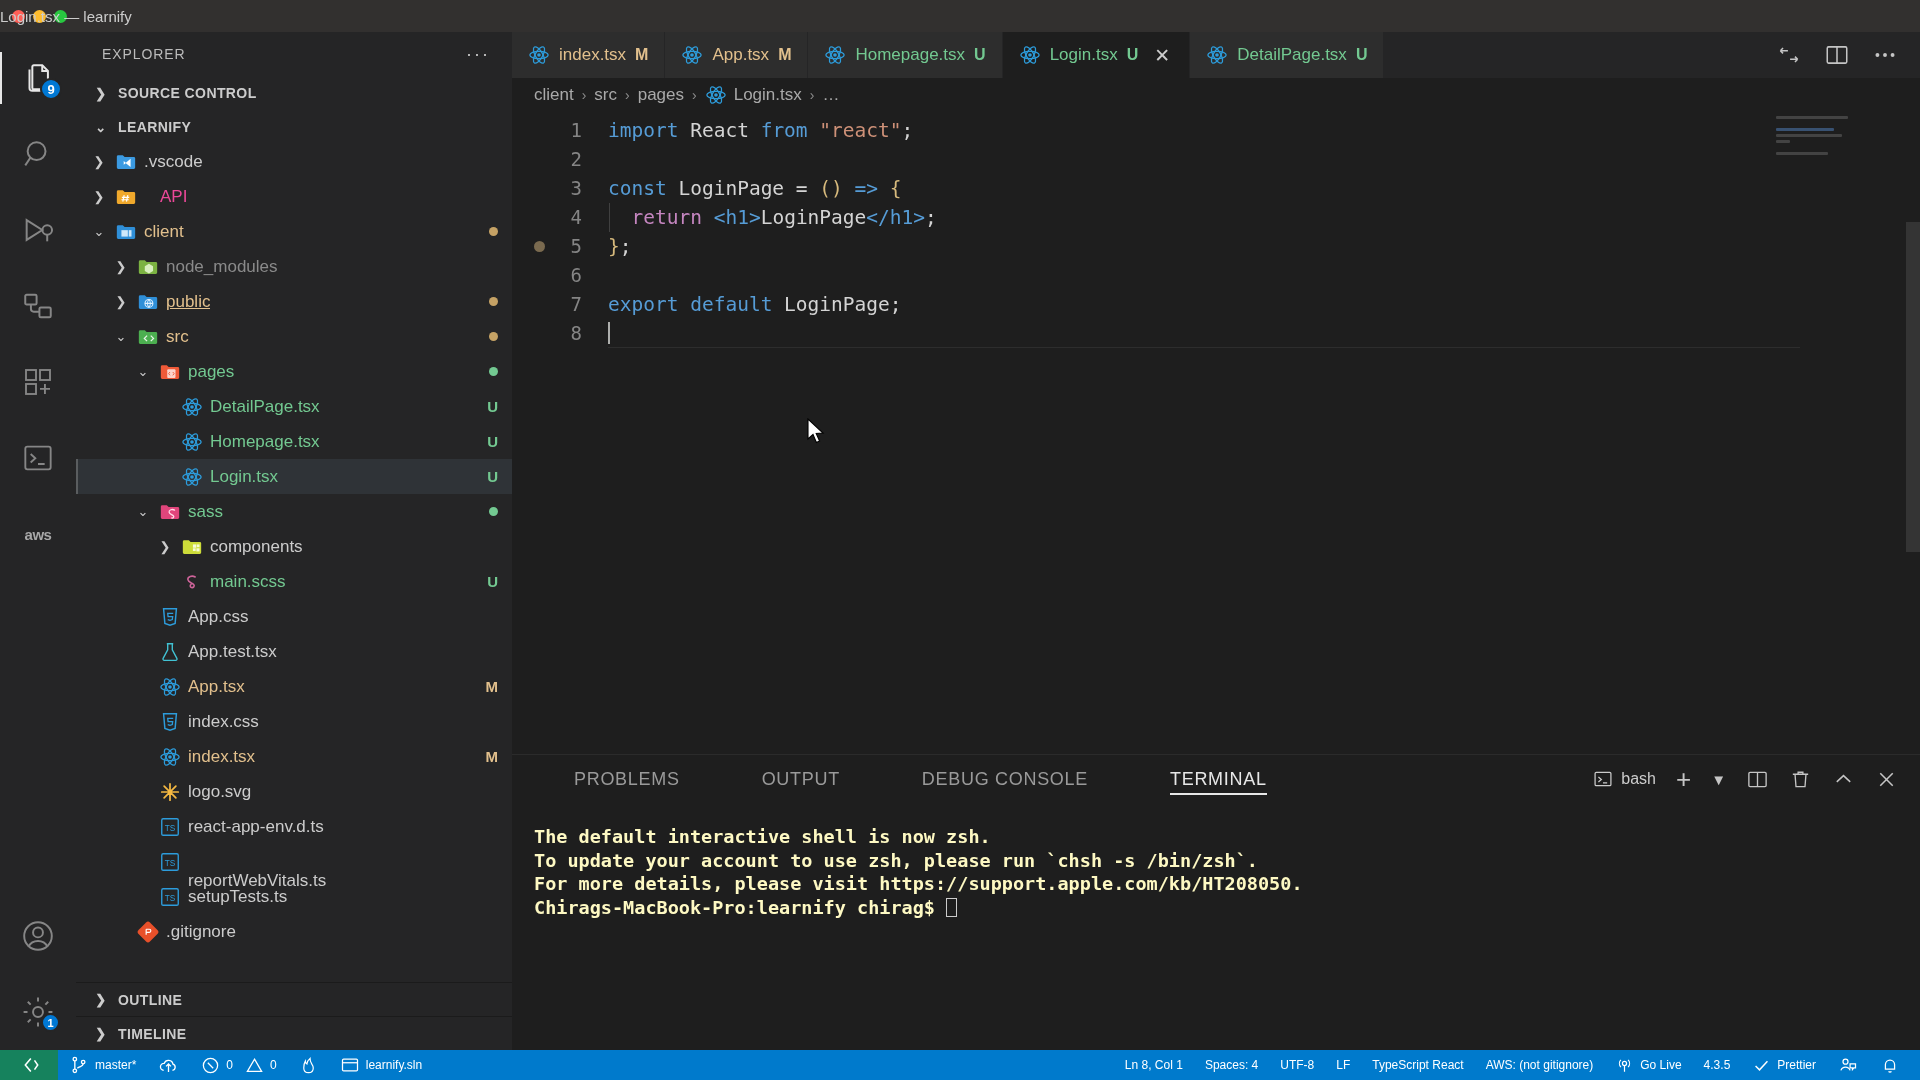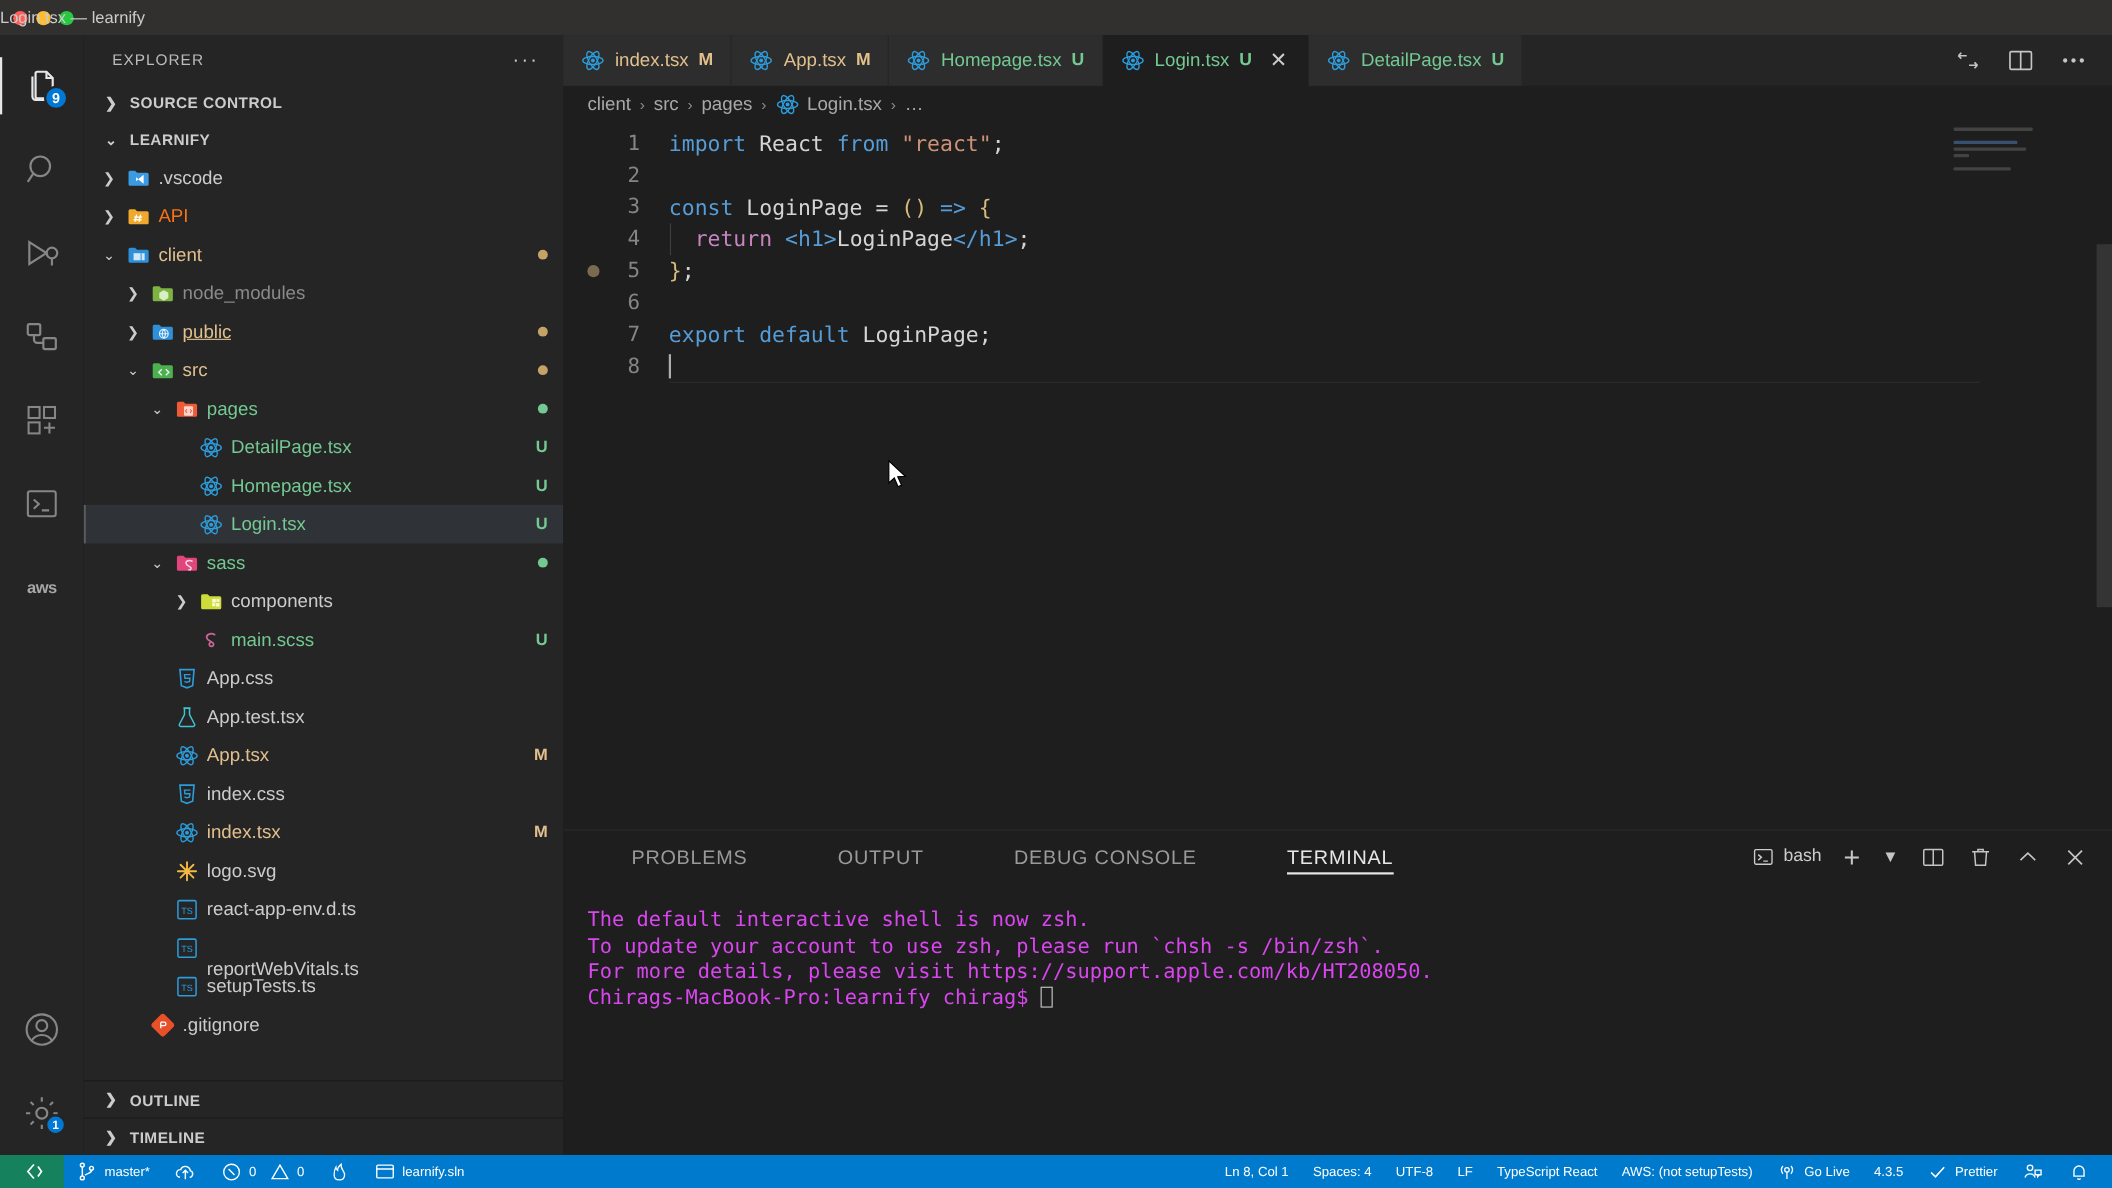--- a/index.html
+++ b/index.html
@@ -175,21 +175,21 @@
   }
   .ptab.active { color: #e7e7e7; }
   .ptab.active::after {
     content: ""; position: absolute; left: 0; right: 0; bottom: 8px; height: 2px; background: #e7e7e7;
   }
   .panel-actions { margin-left: auto; display: flex; align-items: center; gap: 20px; color: #c5c5c5; }
   .shell-label { font-size: 16px; color: #cccccc; display: flex; align-items: center; gap: 8px; }
   .terminal-body {
     flex: 1 1 auto; padding: 22px 0 16px 22px;
     font-family: "DejaVu Sans Mono", monospace; font-size: 18.5px;
-    color: #d946ef; line-height: 23.5px; white-space: pre;
+    color: #fef9c3; line-height: 23.5px; white-space: pre; font-weight: bold;
   }
   .term-cursor { display: inline-block; width: 11px; height: 19px; border: 1px solid #cccccc; vertical-align: -3px; }
 
   
   .statusbar {
     height: 30px; flex: 0 0 30px; background: #007acc;
     display: flex; align-items: center; color: #ffffff; font-size: 12px;
   }
   .st-remote {
     background: #16825d; height: 30px; width: 58px;
@@ -307,21 +307,21 @@
           <div class="row" style="padding-left: 14px;">
             <span class="twisty">❯</span>
             <span style="display: flex; align-items: center; flex: 0 0 22px;">
               <svg class="ico" viewBox="0 0 24 24">
                 <path d="M2 6 a1.5 1.5 0 0 1 1.5 -1.5 h5 l2 2 h10 a1.5 1.5 0 0 1 1.5 1.5 v10 a1.5 1.5 0 0 1 -1.5 1.5 h-17 A1.5 1.5 0 0 1 2 18 z" fill="#f0a92c"></path>
                 <g stroke="#fff" stroke-width="1.3">
                   <path d="M10 10 L8.5 17 M14 10 L12.5 17 M7.5 12.5 h8 M7 15 h8"></path>
                 </g>
               </svg>
             </span>
-            <span class="nm" style="color: #f97316;">API</span>
+            <span class="nm" style="color: #ec4899; margin-left: 16px;">API</span>
           </div>
           <div class="row" style="padding-left: 14px;">
             <span class="twisty">⌄</span>
             <span style="display: flex; align-items: center; flex: 0 0 22px;">
               <svg class="ico" viewBox="0 0 24 24">
                 <path d="M2 6 a1.5 1.5 0 0 1 1.5 -1.5 h5 l2 2 h10 a1.5 1.5 0 0 1 1.5 1.5 v10 a1.5 1.5 0 0 1 -1.5 1.5 h-17 A1.5 1.5 0 0 1 2 18 z" fill="#2f8fd8"></path>
                 <rect x="7" y="10" width="7" height="7" fill="#cfe8fa"></rect>
                 <rect x="15" y="10" width="3" height="7" fill="#cfe8fa"></rect>
               </svg>
             </span>
@@ -807,21 +807,21 @@
       <div class="st-item">
           <span>UTF-8</span>
         </div>
       <div class="st-item">
           <span>LF</span>
         </div>
       <div class="st-item">
           <span>TypeScript React</span>
         </div>
       <div class="st-item">
-          <span>AWS: (not setupTests)</span>
+          <span>AWS: (not gitignore)</span>
         </div>
       <div class="st-item">
         <svg width="19" height="19" viewBox="0 0 24 24" fill="none" stroke="#ffffff" stroke-width="1.5">
           <circle cx="12" cy="9.5" r="2.6"></circle>
             <path d="M7.4 5 a6.6 6.6 0 0 0 0 9 M16.6 5 a6.6 6.6 0 0 1 0 9 M12 12.1 V20"></path>
         </svg>
         <span>Go Live</span>
       </div>
       <div class="st-item">
           <span>4.3.5</span>

